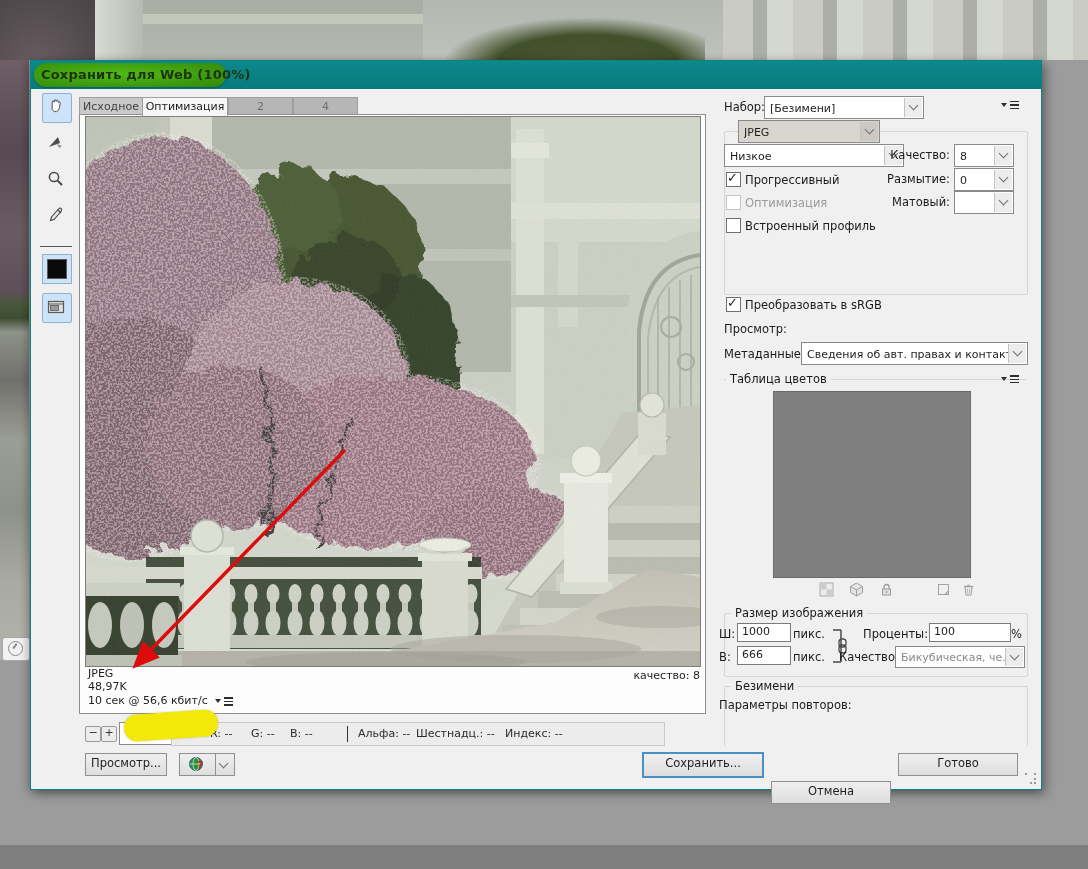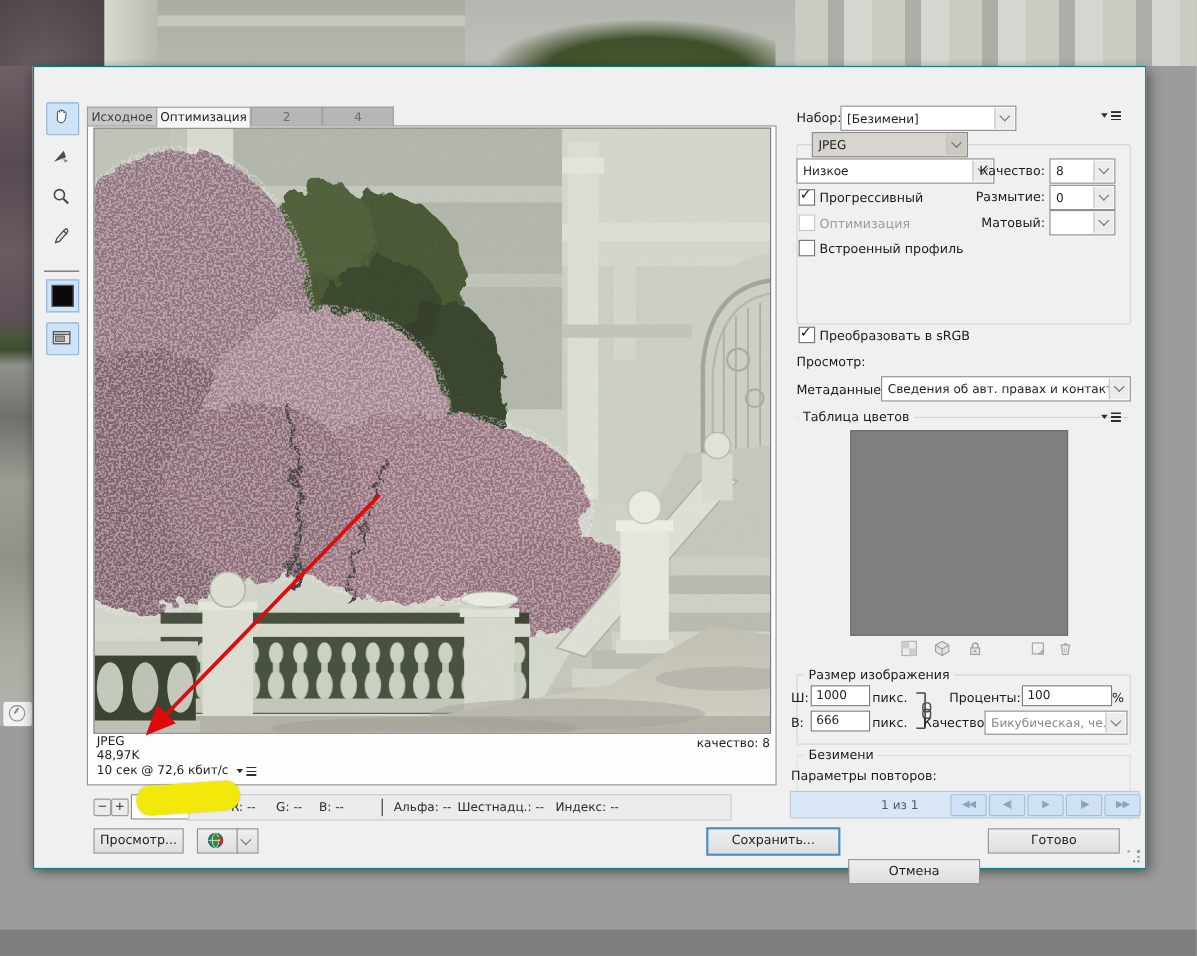--- a/index.html
+++ b/index.html
@@ -107,20 +107,24 @@
   <div class="abs bgcol" style="left:723px;width:365px;background:repeating-linear-gradient(90deg,#caccc4 0 30px,#acafa7 30px 44px,#d4d7cf 44px 70px);"></div>
 </div>
 <div class="abs" id="bg-strip-left"></div>
 <div class="abs" id="bg-badge">
     <i></i>
   </div>
 <div class="abs" id="bg-bottom-strip"></div>
 
 <div class="abs" id="dialog">
 
+  <div class="abs" id="titlebar">
+    <div class="abs" id="title-green-blob"></div>
+    <div class="abs" id="title-text">Сохранить для Web (100%)</div>
+  </div>
 
   <div class="abs tool selected" style="top:32px;">
     <svg width="20" height="20" viewBox="0 0 20 20">
       <path d="M6.2,11 L6.2,5.2 Q6.2,4 7.2,4 Q8.2,4 8.2,5.2 L8.2,4 Q8.2,2.8 9.2,2.8 Q10.2,2.8 10.2,4 L10.2,4.4 Q10.2,3.2 11.2,3.2 Q12.2,3.2 12.2,4.4 L12.2,5.6 Q12.5,4.6 13.4,4.8 Q14.4,5.1 14.2,6.2 L13.5,10.5 Q13.1,13.6 10.6,14.6 L8.6,14.6 Q6.9,13.8 6,12.2 Z" fill="#ffffff" stroke="#3f3f3f" stroke-width="0.9"></path>
     </svg>
   </div>
   <div class="abs tool" style="top:68px;">
     <svg width="20" height="20" viewBox="0 0 20 20">
       <path d="M3,14 L12,4 L14,10 Z" fill="#4d4d4d"></path>
       <path d="M11,11 L16,13 L13,15 Z" fill="#8c8c8c"></path>
@@ -297,21 +301,21 @@
           <rect x="0" y="538" width="96" height="11" fill="#bec2b5"></rect>
         </g>
 
         <rect width="614" height="549" filter="url(#noiseF)" opacity="0.12"></rect>
       </svg>
     </div>
 
     <div class="abs" id="yellow-blob"></div>
     <div class="abs status-line" style="left:8px;top:552px;">JPEG</div>
     <div class="abs status-line" style="left:8px;top:565px;">48,97K</div>
-    <div class="abs status-line" style="left:8px;top:579px;">10 сек @ 72,6 кбит/с</div>
+    <div class="abs status-line" style="left:8px;top:579px;">10 сек @ 56,6 кбит/с</div>
     <span class="abs flyout" style="left:135px;top:581px;">
         <i class="tri"></i>
         <i class="bars"></i>
       </span>
     <div class="abs status-line" style="left:552px;top:554px;width:68px;text-align:right;">качество: 8</div>
   </div>
 
   <div class="abs mini-btn" style="left:54px;top:665px;">−</div>
   <div class="abs mini-btn" style="left:70px;top:665px;">+</div>
   <div class="abs dd" style="left:88px;top:661px;width:72px;height:21px;">
@@ -482,28 +486,20 @@
   <div class="abs dd" style="left:864px;top:585px;width:128px;height:20px;">
     <span class="txt" style="color:#8a8a8a;">Бикубическая, че...</span>
     <span class="arrbox">
         <i class="chev"></i>
       </span>
   </div>
 
   <div class="abs gframe" style="left:693px;top:625px;width:302px;height:60px;border-bottom:none;"></div>
   <div class="abs gtitle" style="left:700px;top:618px;">Безимени</div>
   <div class="abs plabel" style="left:688px;top:637px;">Параметры повторов:</div>
-  <div class="abs" id="anim-bar" style="left:687px;top:658px;width:316px;height:23px;">
-    <span class="abs" id="frame-counter" style="left:82px;top:5px;">1 из 1</span>
-    <span class="abs pb-btn" style="left:145px;top:2px;">◀◀</span>
-    <span class="abs pb-btn" style="left:180px;top:2px;">◀|</span>
-    <span class="abs pb-btn" style="left:215px;top:2px;">▶</span>
-    <span class="abs pb-btn" style="left:250px;top:2px;">|▶</span>
-    <span class="abs pb-btn" style="left:285px;top:2px;">▶▶</span>
-  </div>
 </div>
 
 <svg class="abs" id="anno">
   <defs>
     <marker id="ah" orient="auto" markerWidth="9" markerHeight="8" refX="6.5" refY="3.5">
       <path d="M0,0 L8,3.5 L0,7 Z" fill="#dd0b0b"></path>
     </marker>
   </defs>
   <line x1="345" y1="450" x2="136" y2="665" stroke="#dd0b0b" stroke-width="3.4" marker-end="url(#ah)"></line>
 </svg>

